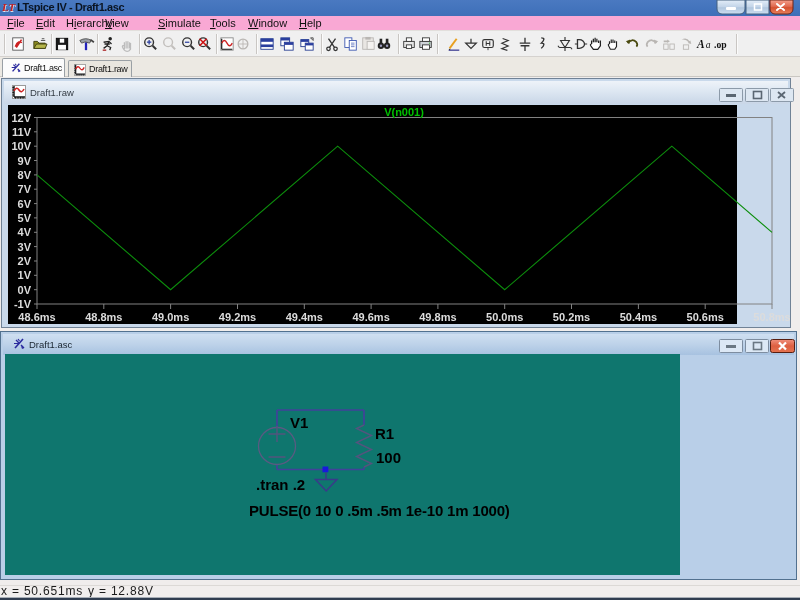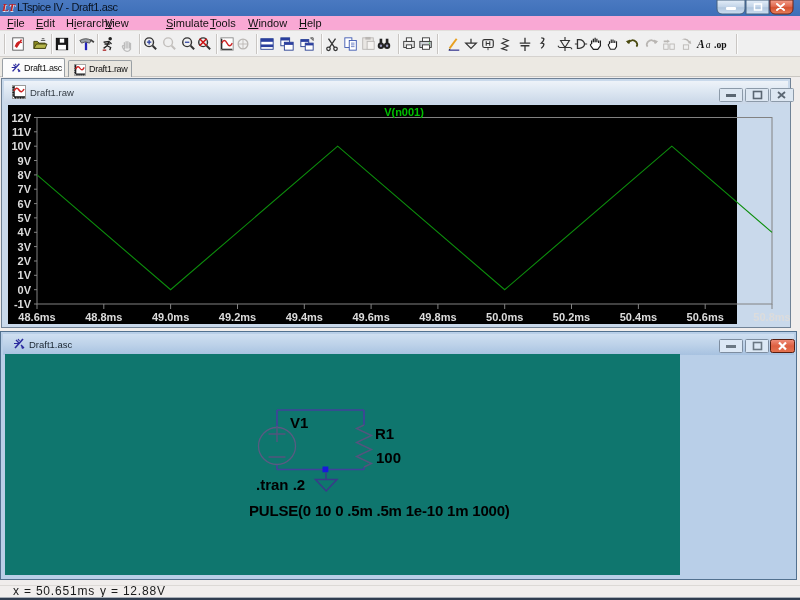--- a/index.html
+++ b/index.html
@@ -4,21 +4,21 @@
 <style>
   html,body{margin:0;padding:0;}
   body{width:800px;height:600px;overflow:hidden;position:relative;
        font-family:"Liberation Sans",sans-serif;background:#f0edec;}
   .abs{position:absolute;}
   
   #titlebar{left:0;top:0;width:800px;height:29px;
     background:linear-gradient(to bottom,#4a79c1 0%,#4172bb 40%,#3c6cb4 70%,#7b9dd0 80%,#8fadd8 90%,#6089c2 100%);}
   #titlebar .logo{left:2px;top:1px;font:italic bold 11px "Liberation Serif",serif;color:#c42020;
     text-shadow:0.5px 0.5px 0 #e8e8f0;}
-  #titlebar .ttext{left:17px;top:1px;font-size:11px;letter-spacing:-0.4px;color:#0a1422;}
+  #titlebar .ttext{left:17px;top:1px;font-size:11px;letter-spacing:-0.4px;color:#0a1422;font-weight:bold;}
   
   #menubar{left:0;top:16px;width:800px;height:15px;background:#f9a8d4;font-size:11px;color:#111;border-bottom:1px solid #e2dfdc;box-sizing:border-box;}
   #menubar span{position:absolute;top:1px;}
   #menubar u{text-decoration:underline;}
   
   #toolbar{left:0;top:31px;width:800px;height:26px;background:#f0f0f0;border-bottom:1px solid #d5d2cf;box-sizing:border-box;}
   
   #tabbar{left:0;top:57px;width:800px;height:20px;background:#ece9e3;border-bottom:1px solid #cac7c2;box-sizing:border-box;}
   .tab{position:absolute;box-sizing:border-box;border:1px solid #9aa0a5;border-bottom:none;
        border-radius:2px 2px 0 0;font-size:9px;letter-spacing:-0.3px;color:#111;}
@@ -39,21 +39,21 @@
   #schwin{left:0px;top:331px;width:797px;height:249px;background:#b9cfe8;
      border:1px solid #52718f;box-sizing:border-box;}
   #schtitle{left:2px;top:2px;width:791px;height:21px;
      background:linear-gradient(to bottom,#cfdff1 0%,#bdd2e9 50%,#a7c2e0 100%);}
   #schtitle .wicon{left:9px;top:3px;}
   #schtitle .wtext{left:26px;top:5px;font-size:9.5px;color:#1a2631;}
   #schclient{left:4px;top:22px;width:675px;height:221px;background:#0f766e;}
   
   #statusbar{left:0;top:585px;width:800px;height:13px;background:#f1eeed;
      border-top:1px solid #dcd9d6;box-sizing:border-box;font-size:12px;letter-spacing:0.8px;color:#1a1a1a;}
-  #statusbar span{position:absolute;top:0px;padding-left:12px;}
+  #statusbar span{position:absolute;top:0px;}
   #bottomstrip{left:0;top:597px;width:800px;height:3px;background:linear-gradient(to bottom,#a8aeb6 0,#a8aeb6 1px,#303d50 1px);}
 </style>
 </head>
 <body>
   <div id="titlebar" class="abs">
     <span class="logo abs">LT</span>
     <span class="ttext abs">LTspice IV - Draft1.asc</span>
 
     <svg class="abs" style="left:715px;top:0" width="85" height="17">
       <defs>
@@ -77,21 +77,21 @@
       <rect x="39.5" y="4" width="7" height="6" fill="none" stroke="#fff" stroke-width="1.5"></rect>
       <path d="M62,4 l7,6 m0,-6 l-7,6" stroke="#fff" stroke-width="2" stroke-linecap="round"></path>
     </svg>
   </div>
 
   <div id="menubar" class="abs">
     <span style="left:7px"><u>F</u>ile</span>
     <span style="left:36px"><u>E</u>dit</span>
     <span style="left:66px">H<u>i</u>erarchy</span>
     <span style="left:105px"><u>V</u>iew</span>
-    <span style="left:166px"><u>S</u>imulate</span>
+    <span style="left:158px"><u>S</u>imulate</span>
     <span style="left:210px"><u>T</u>ools</span>
     <span style="left:248px"><u>W</u>indow</span>
     <span style="left:299px"><u>H</u>elp</span>
   </div>
 
   <div id="toolbar" class="abs">
     <svg width="800" height="25" style="display:block">
       <path d="M4.5,3 V23" stroke="#c9c6c3"></path>
       <path d="M5.5,3 V23" stroke="#fbfbfb"></path>
       <path d="M51.5,3 V23" stroke="#c9c6c3"></path>

